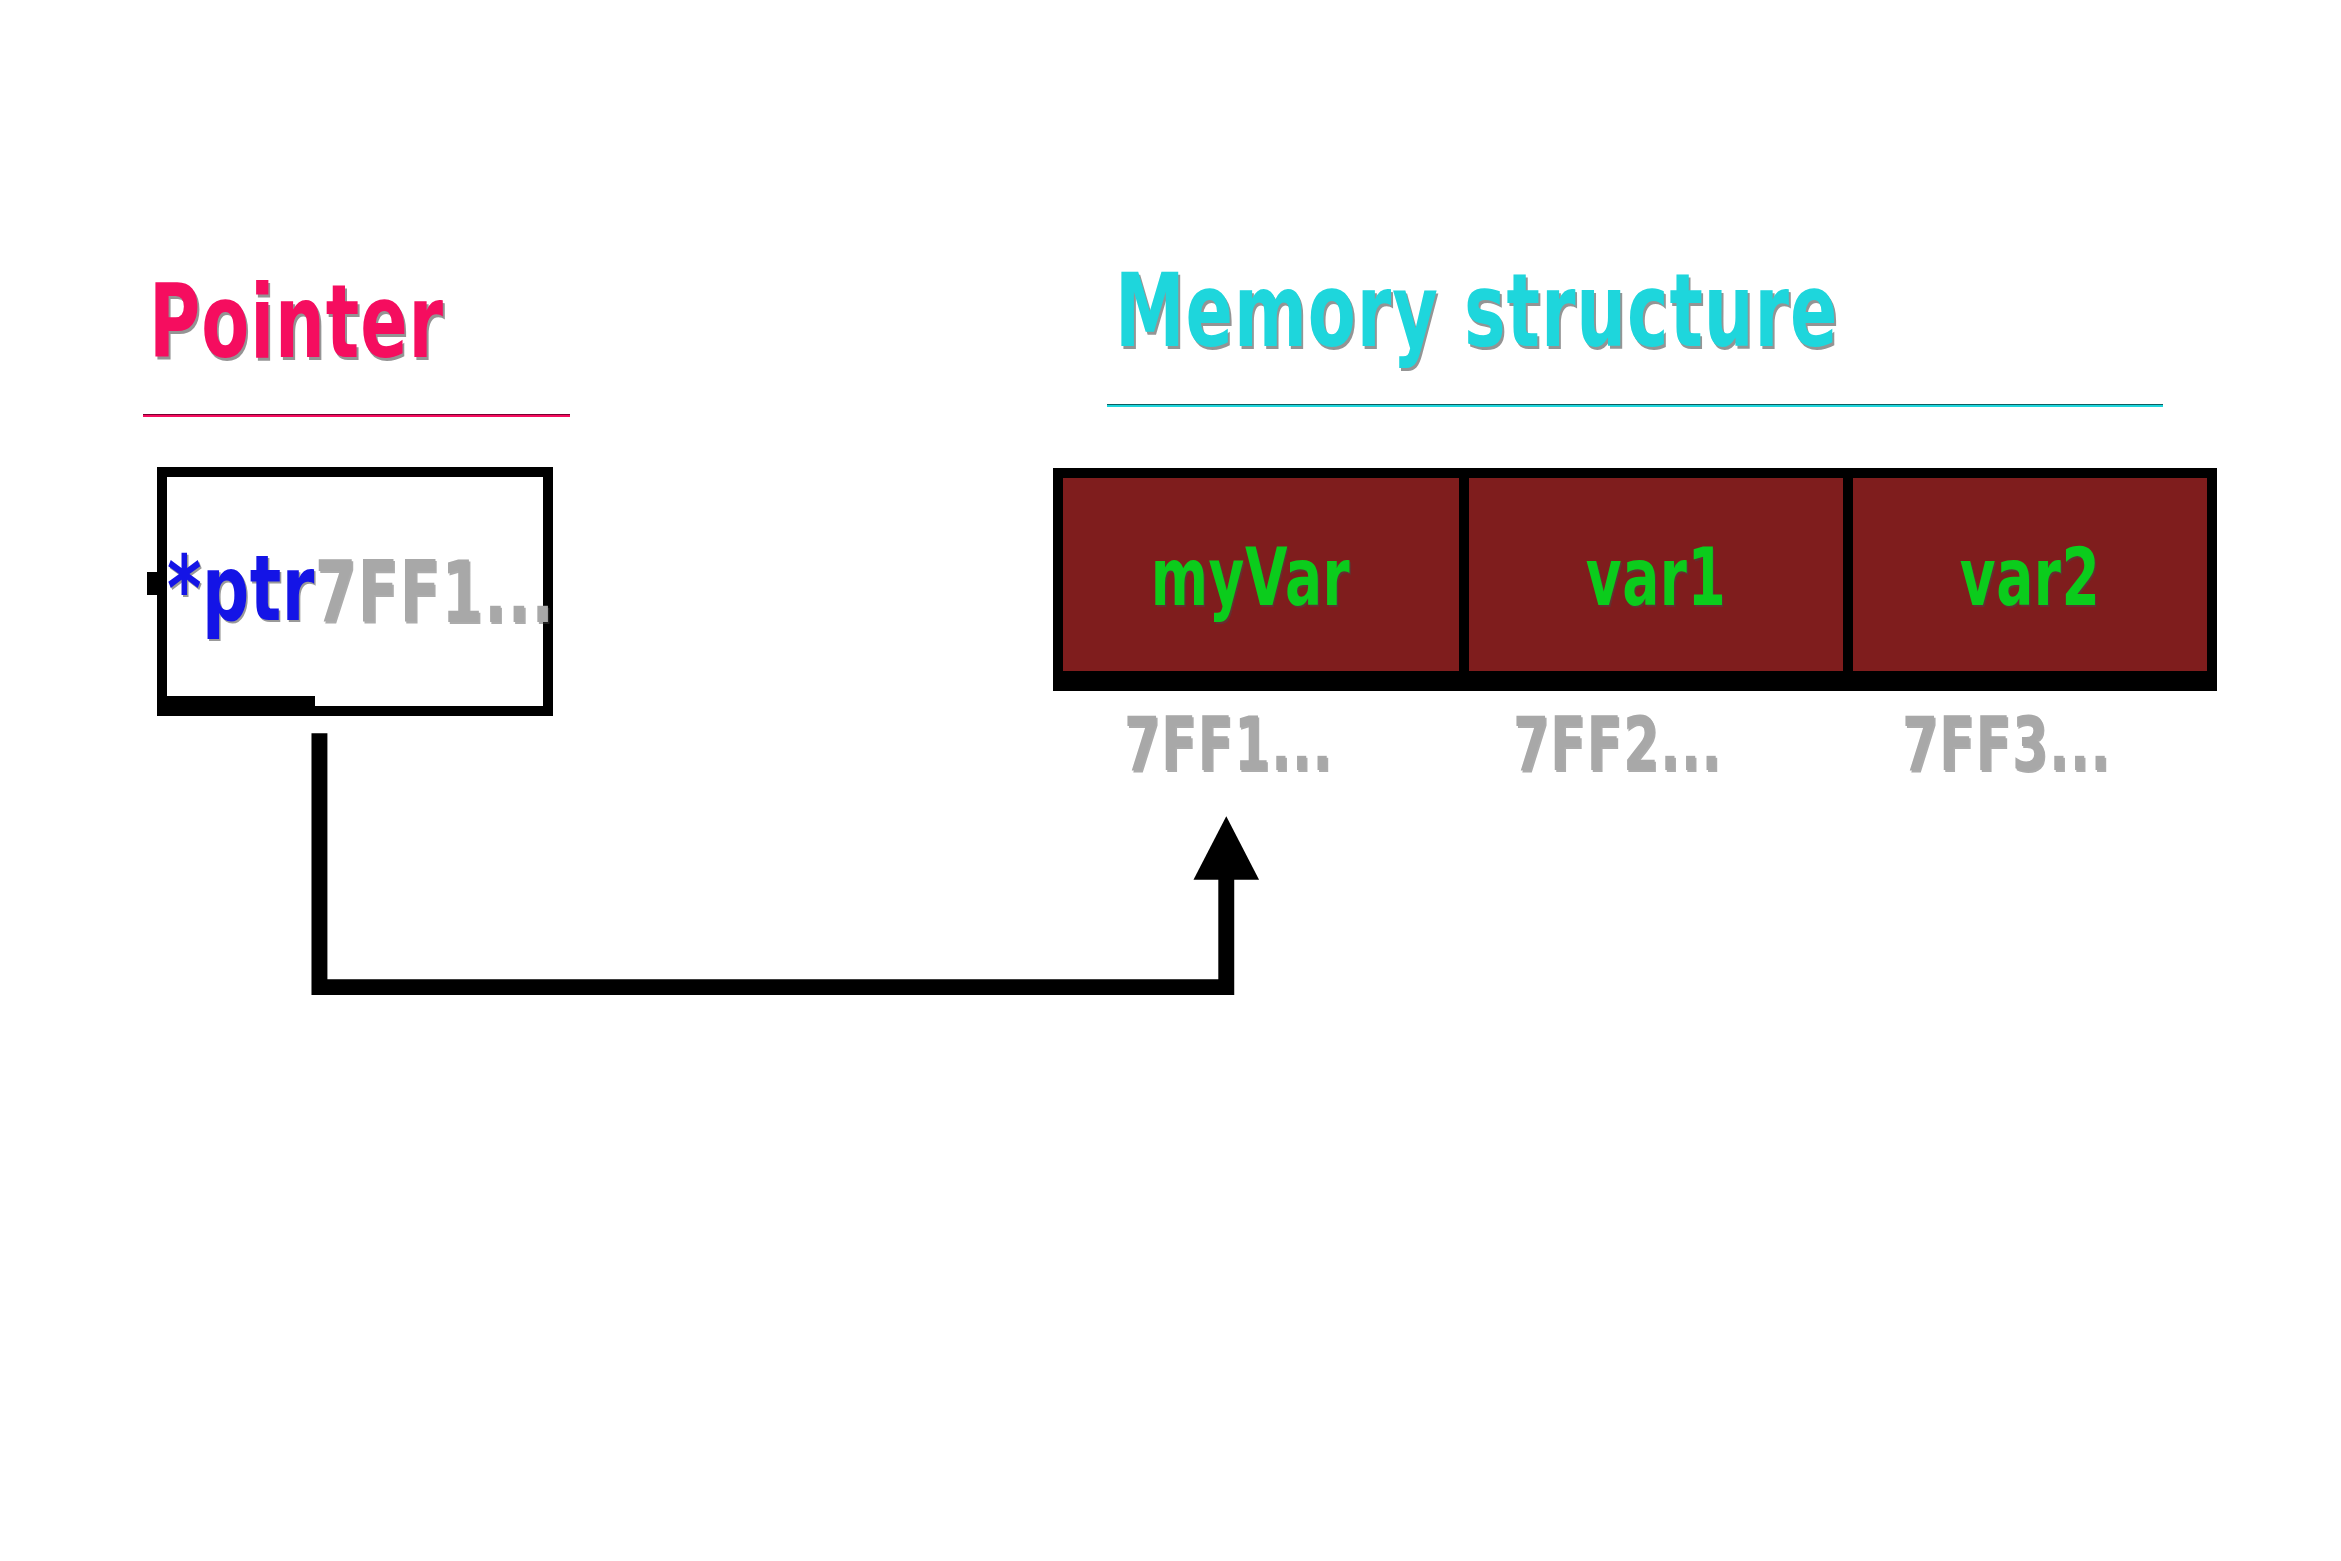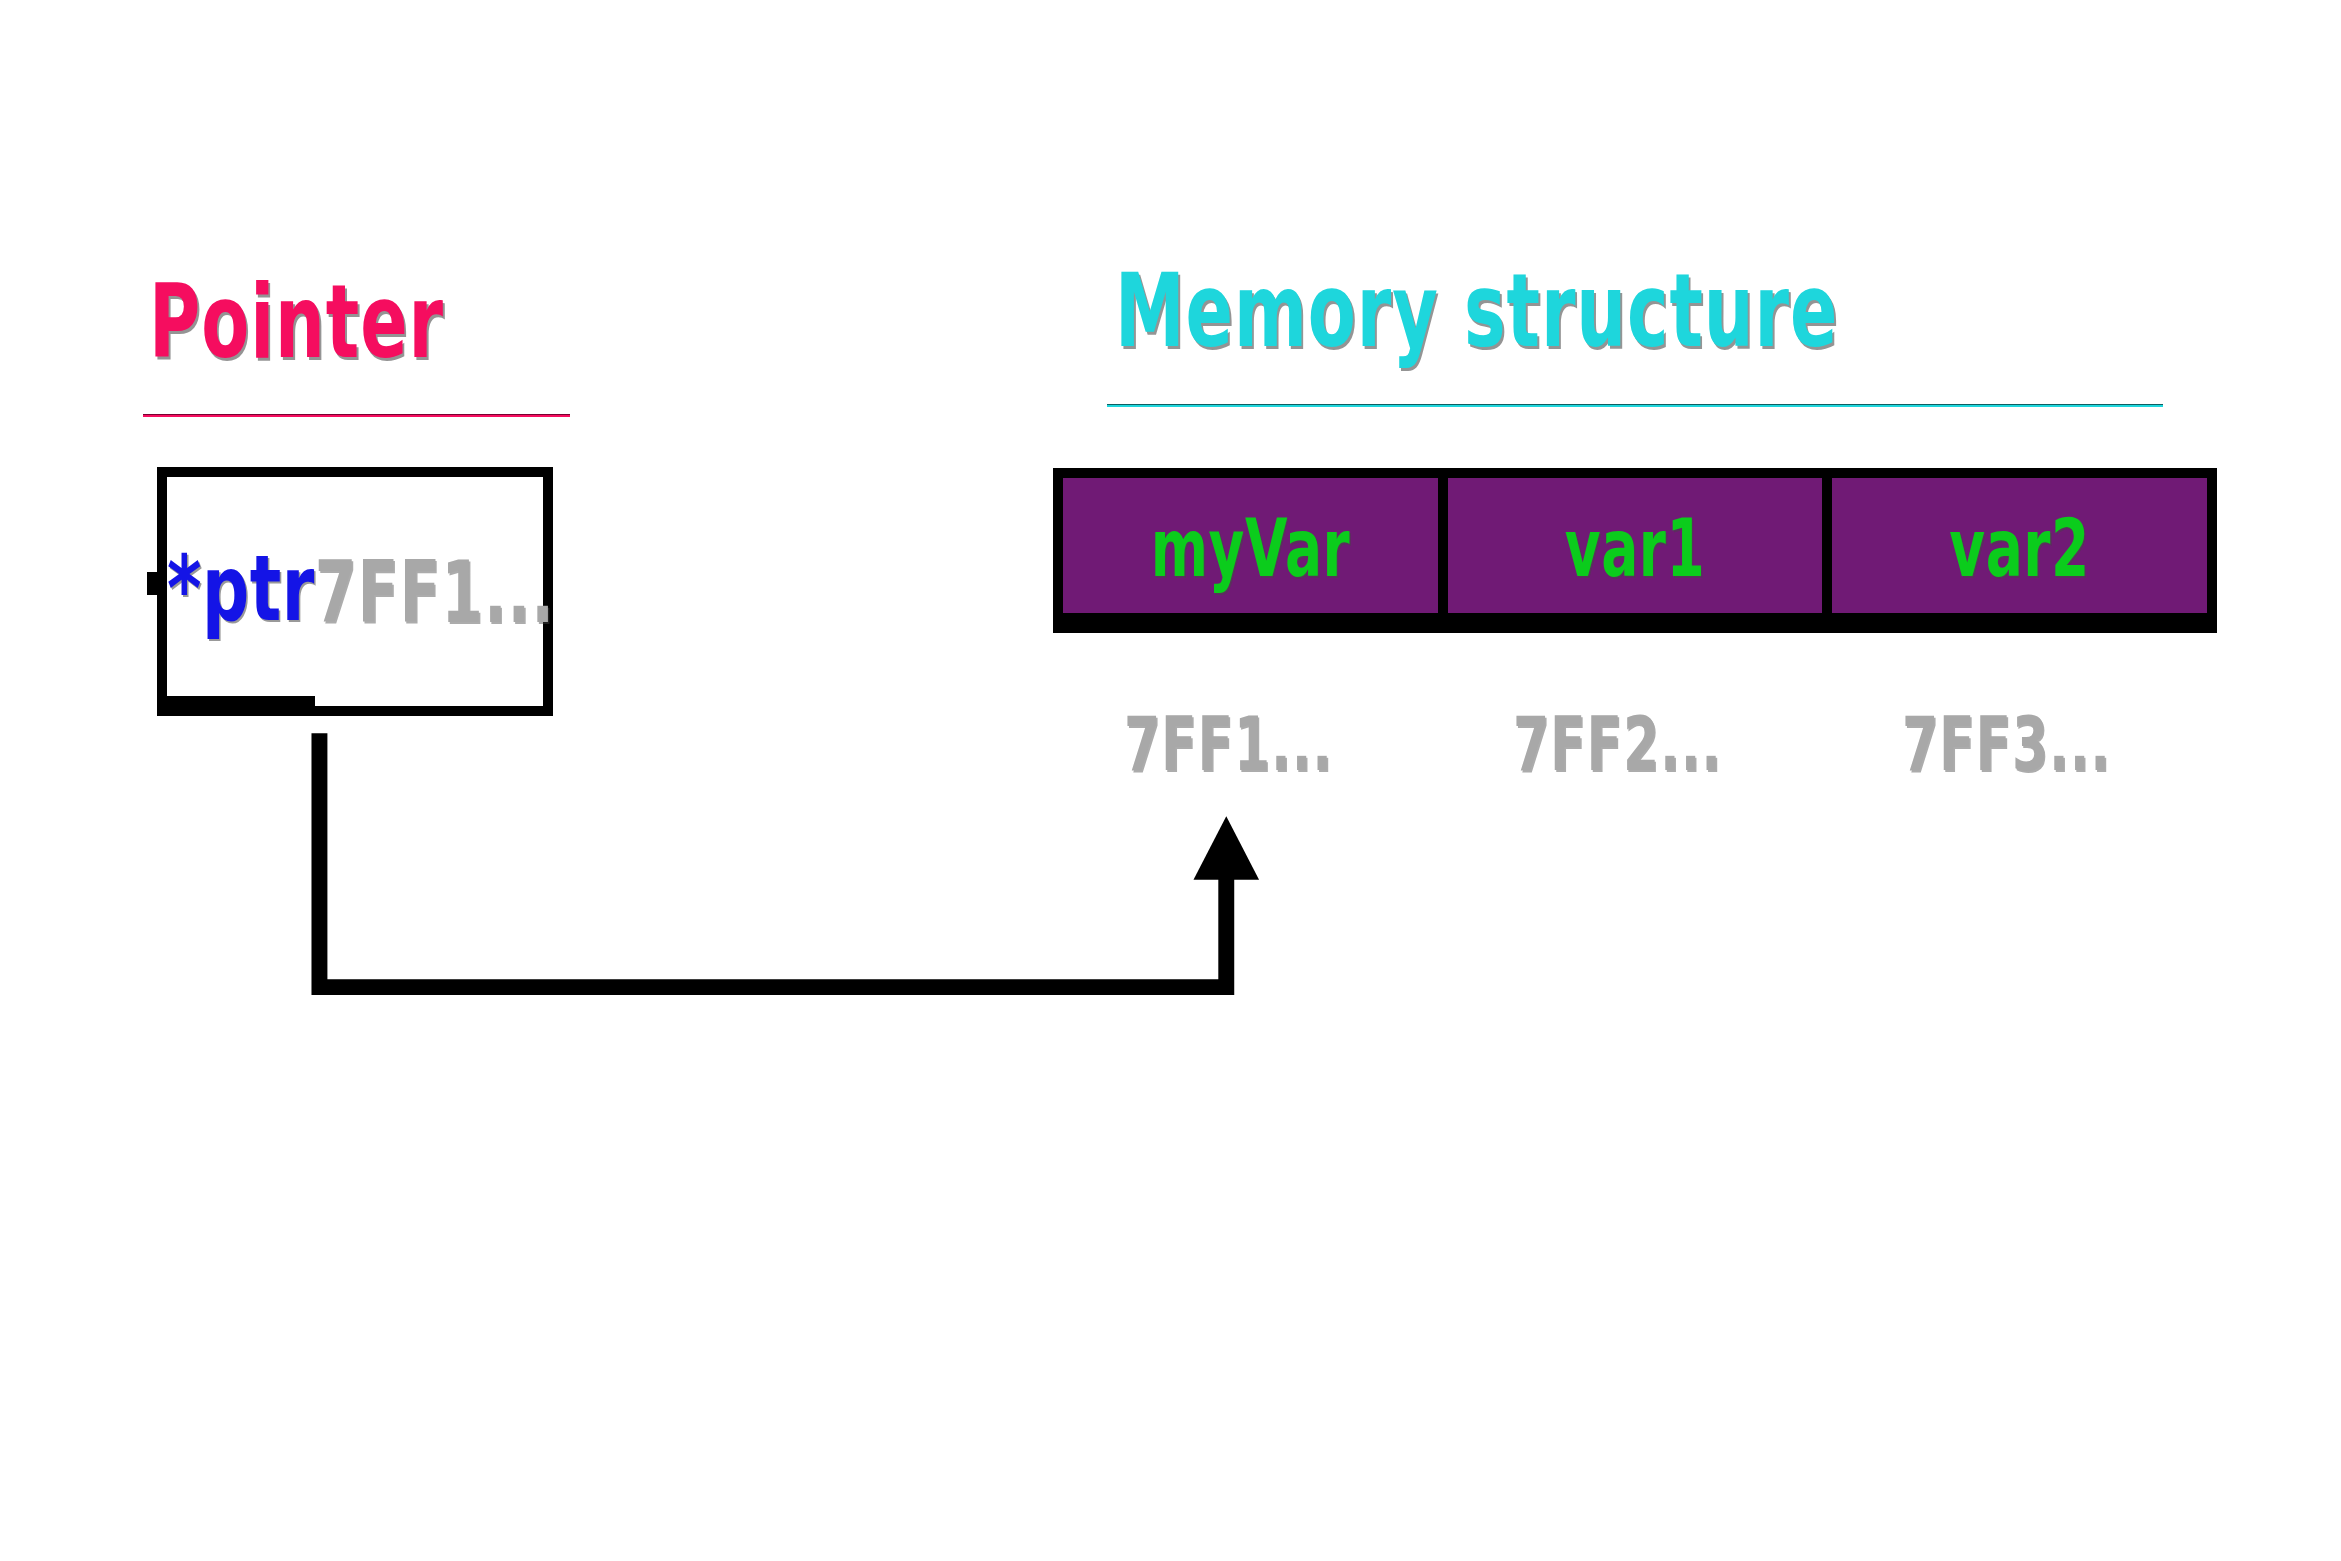--- a/index.html
+++ b/index.html
@@ -108,42 +108,42 @@
     text-shadow: 1.4px 1.4px 0 rgba(70,70,70,0.45);
     white-space: nowrap;
   }
 
   
   #memory-table {
     position: absolute;
     left: 1053px;
     top: 468px;
     width: 1164px;
-    height: 165px;
+    height: 223px;
     border: 10.3px solid #000000;
     box-sizing: border-box;
-    background: #701a75;
+    background: #7f1d1d;
     display: flex;
     flex-direction: column;
   }
   .mem-row {
     display: flex;
     flex: 1 1 50%;
   }
   .mem-row.header {
     border-bottom: 10.3px solid #000000;
   }
   .mem-cell {
     display: flex;
     align-items: center;
     justify-content: center;
     box-sizing: border-box;
   }
   .mem-cell.c0 { width: 375px; }
-  .mem-cell.c1 { width: 384px; border-left: 10.3px solid #000000; }
+  .mem-cell.c1 { width: 384px; border-left: 10.3px solid #000000; margin-left: 21px; }
   .mem-cell.c2 { flex: 1; border-left: 10.3px solid #000000; }
 
   .var-name {
     font-size: 55px;
     font-weight: bold;
     color: #0BCC1C;
     letter-spacing: 0.5px;
     transform: scaleY(1.45) translateY(1.4px);
     text-shadow: 1.4px 1.4px 0 rgba(70,70,70,0.5);
     white-space: nowrap;

